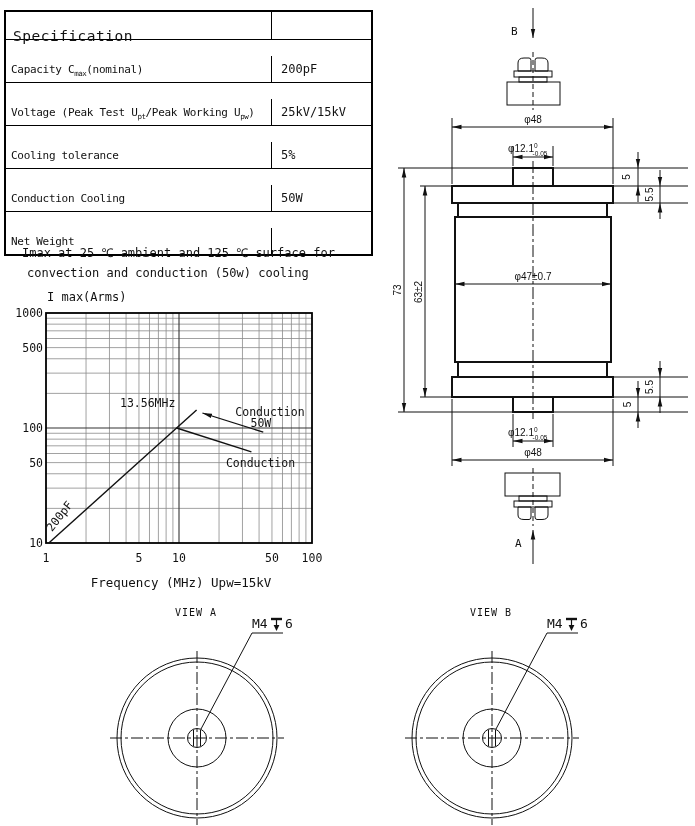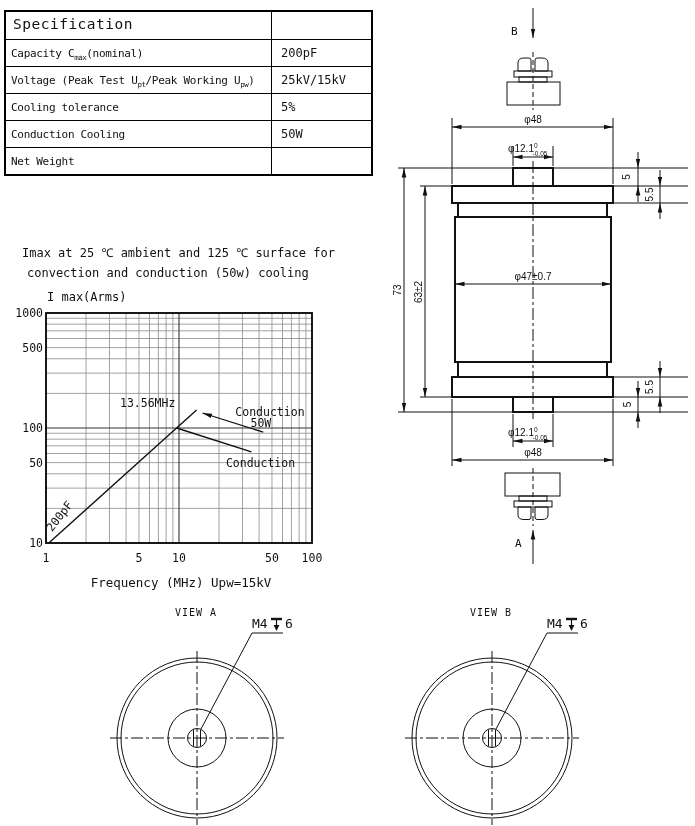--- a/index.html
+++ b/index.html
@@ -6,23 +6,23 @@
   body{
     width:695px;height:826px;position:relative;background:#fff;
     font-family:"DejaVu Sans Mono",monospace;color:#111;overflow:hidden;
   }
   .abs{position:absolute;}
 
   
   #spec-table{left:4px;top:10px;width:369px;border:2px solid #000;box-sizing:border-box;background:#fff;}
   .spec-header{display:flex;height:27px;border-bottom:1.5px solid #000;}
   .spec-header .h-label{width:266px;border-right:1.5px solid #000;box-sizing:border-box;
-    font-size:14.5px;padding:4px 0 0 7px;letter-spacing:0.5px;}
+    font-size:14.5px;padding:16px 0 0 7px;letter-spacing:0.5px;}
   .spec-header .h-value{flex:1;}
-  .spec-row{display:flex;height:26px;border-bottom:1.5px solid #000;}
+  .spec-row{display:flex;height:26px;border-bottom:1.5px solid #000;margin-top:16px;}
   .spec-row:last-child{border-bottom:none;justify-content:space-between;}
   .cell-label{width:266px;border-right:1.5px solid #000;box-sizing:border-box;
     font-size:11px;letter-spacing:-0.3px;padding:7px 0 0 5px;white-space:nowrap;overflow:hidden;}
   .cell-label sub{font-size:7.5px;letter-spacing:-0.5px;}
   .cell-value{flex:1;font-size:12px;padding:6px 0 0 9px;white-space:nowrap;}
 
   
   svg{display:block;}
   svg text{fill:#111;}
   .mono{font-family:"DejaVu Sans Mono",monospace;}

